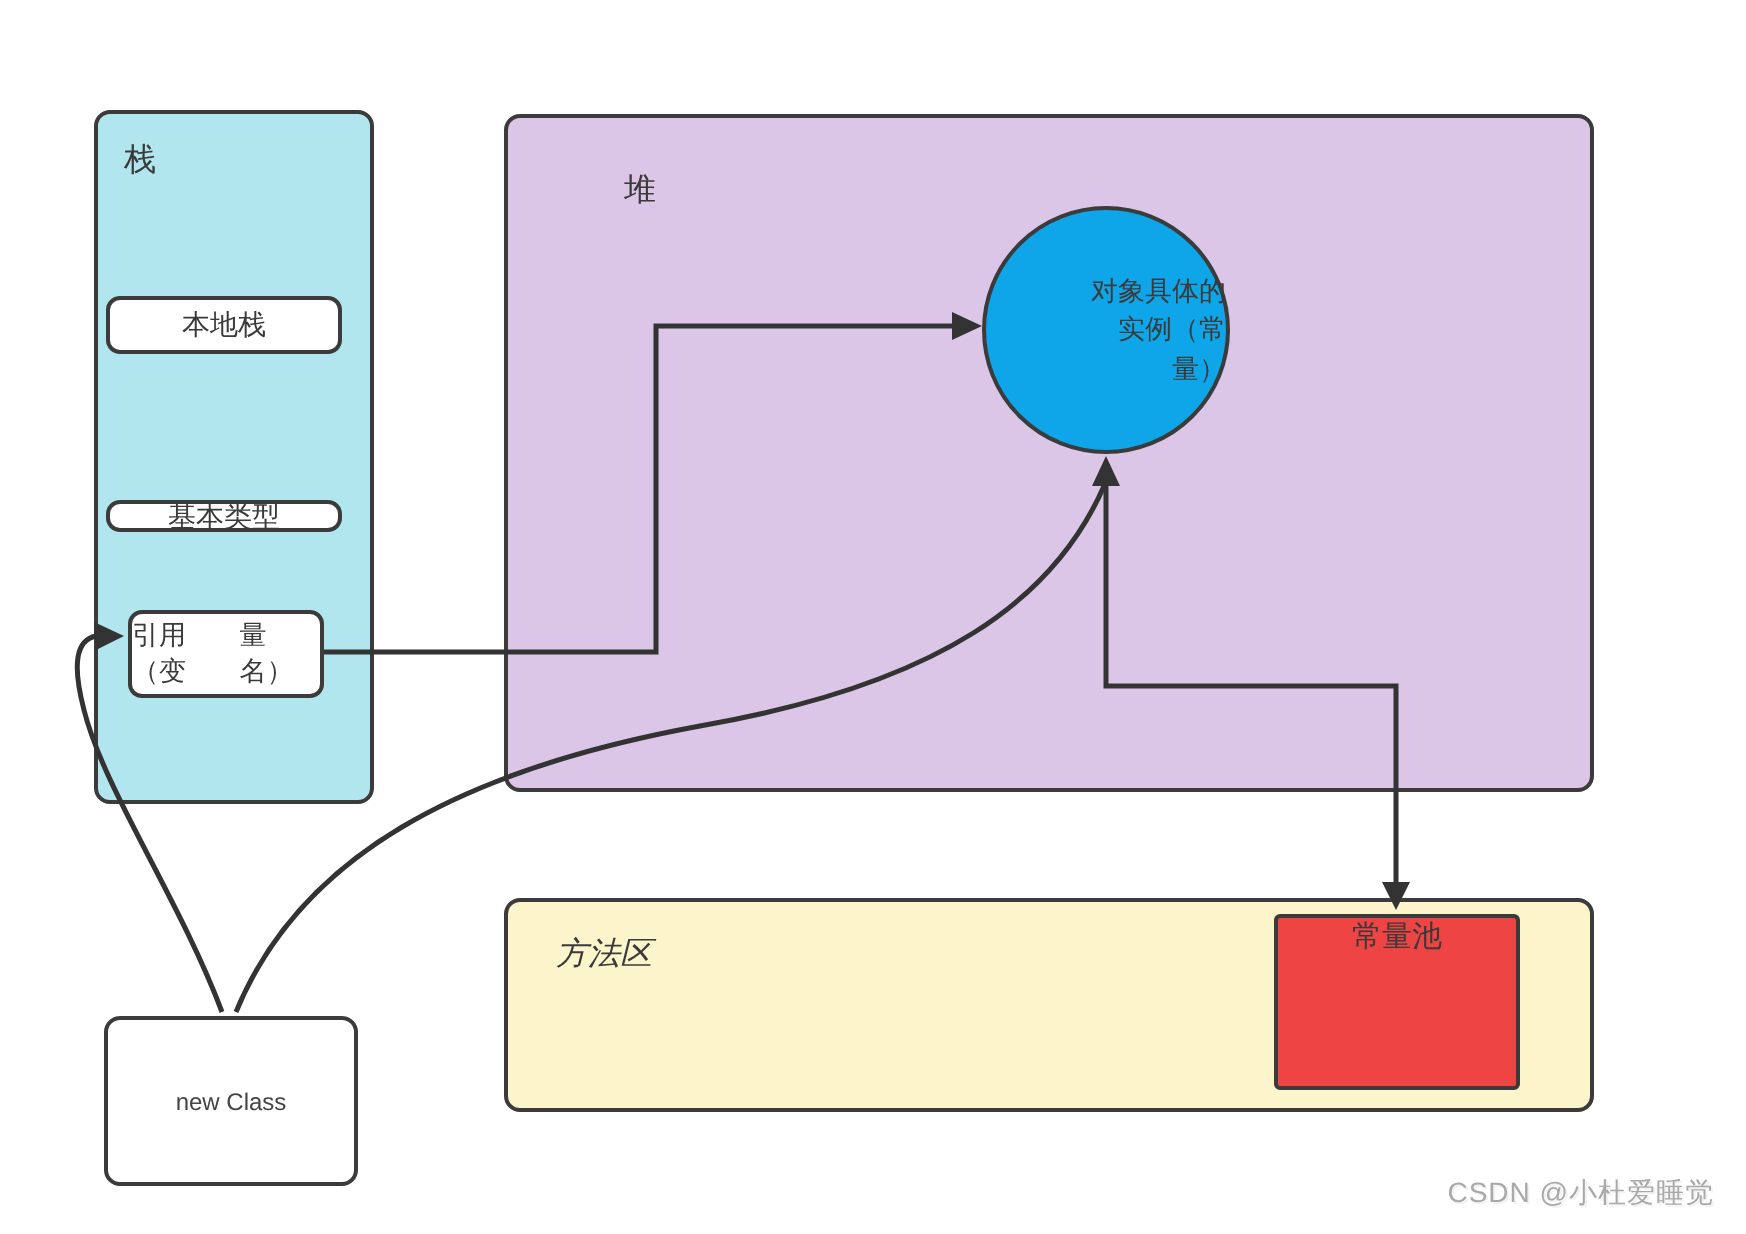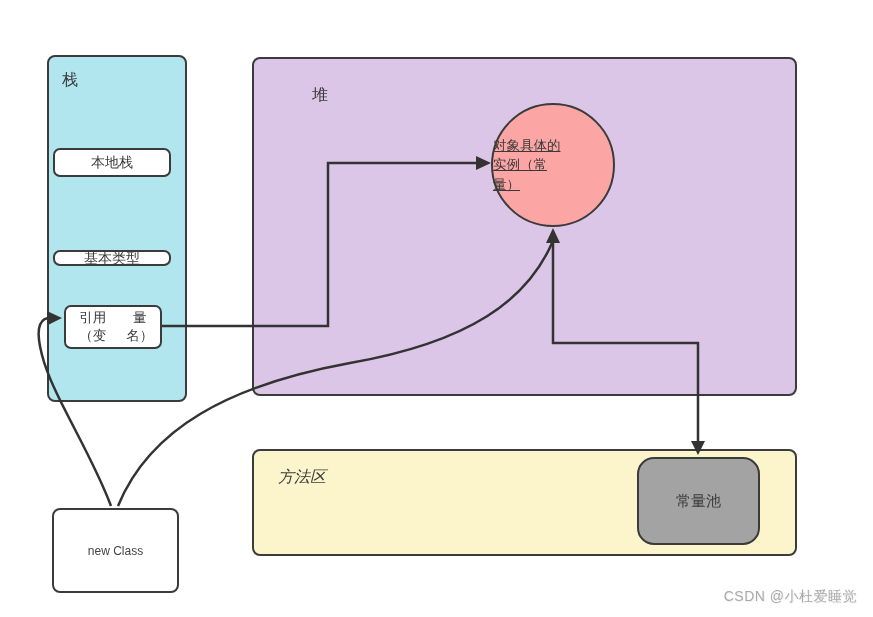--- a/index.html
+++ b/index.html
@@ -40,47 +40,45 @@
     font-style:italic;
   }
   .white-item{
     position:absolute;
     box-sizing:border-box;
     background:#ffffff;
     border:2.5px solid #3b3b3b;
     border-radius:7px;
     display:flex;align-items:center;justify-content:center;
     font-size:14px;color:#3a3a3a;
-    text-align:center;
     line-height:1.35;
   }
   .item-localstack{left:53px;top:148px;width:118px;height:29px;}
   .item-ref{left:53px;top:195px;width:118px;height:29px;}
   .item-basictype{left:53px;top:250px;width:118px;height:16px;}
   .item-refvar{left:64px;top:305px;width:98px;height:44px;font-size:13.5px;flex-direction:row;}
   .instance-circle{
     position:absolute;
     left:491px;top:103px;width:124px;height:124px;
     box-sizing:border-box;
-    background:#fca5a5;
+    background:#0ea5e9;
     border:2.5px solid #3b3b3b;
     border-radius:50%;
     display:flex;flex-direction:column;
-    align-items:flex-start;justify-content:center;
+    align-items:flex-end;justify-content:center;
     font-size:13.5px;color:#3a3a3a;
     line-height:1.45;
     text-align:center;
-    text-decoration:underline;
   }
   .constant-pool{
     left:637px;top:457px;width:123px;height:88px;
-    background:#a3a3a3;
-    display:flex;align-items:center;justify-content:center;
+    background:#ef4444;
+    display:flex;justify-content:center;
     font-size:15px;
-    border-radius:17px;
+    border-radius:3px;
     position:absolute;
     box-sizing:border-box;
     border:2.5px solid #3b3b3b;
   }
   .new-class{
     left:52px;top:508px;width:127px;height:85px;
     background:#ffffff;
     display:flex;align-items:center;justify-content:center;
     font-size:12px;color:#444;
   }

